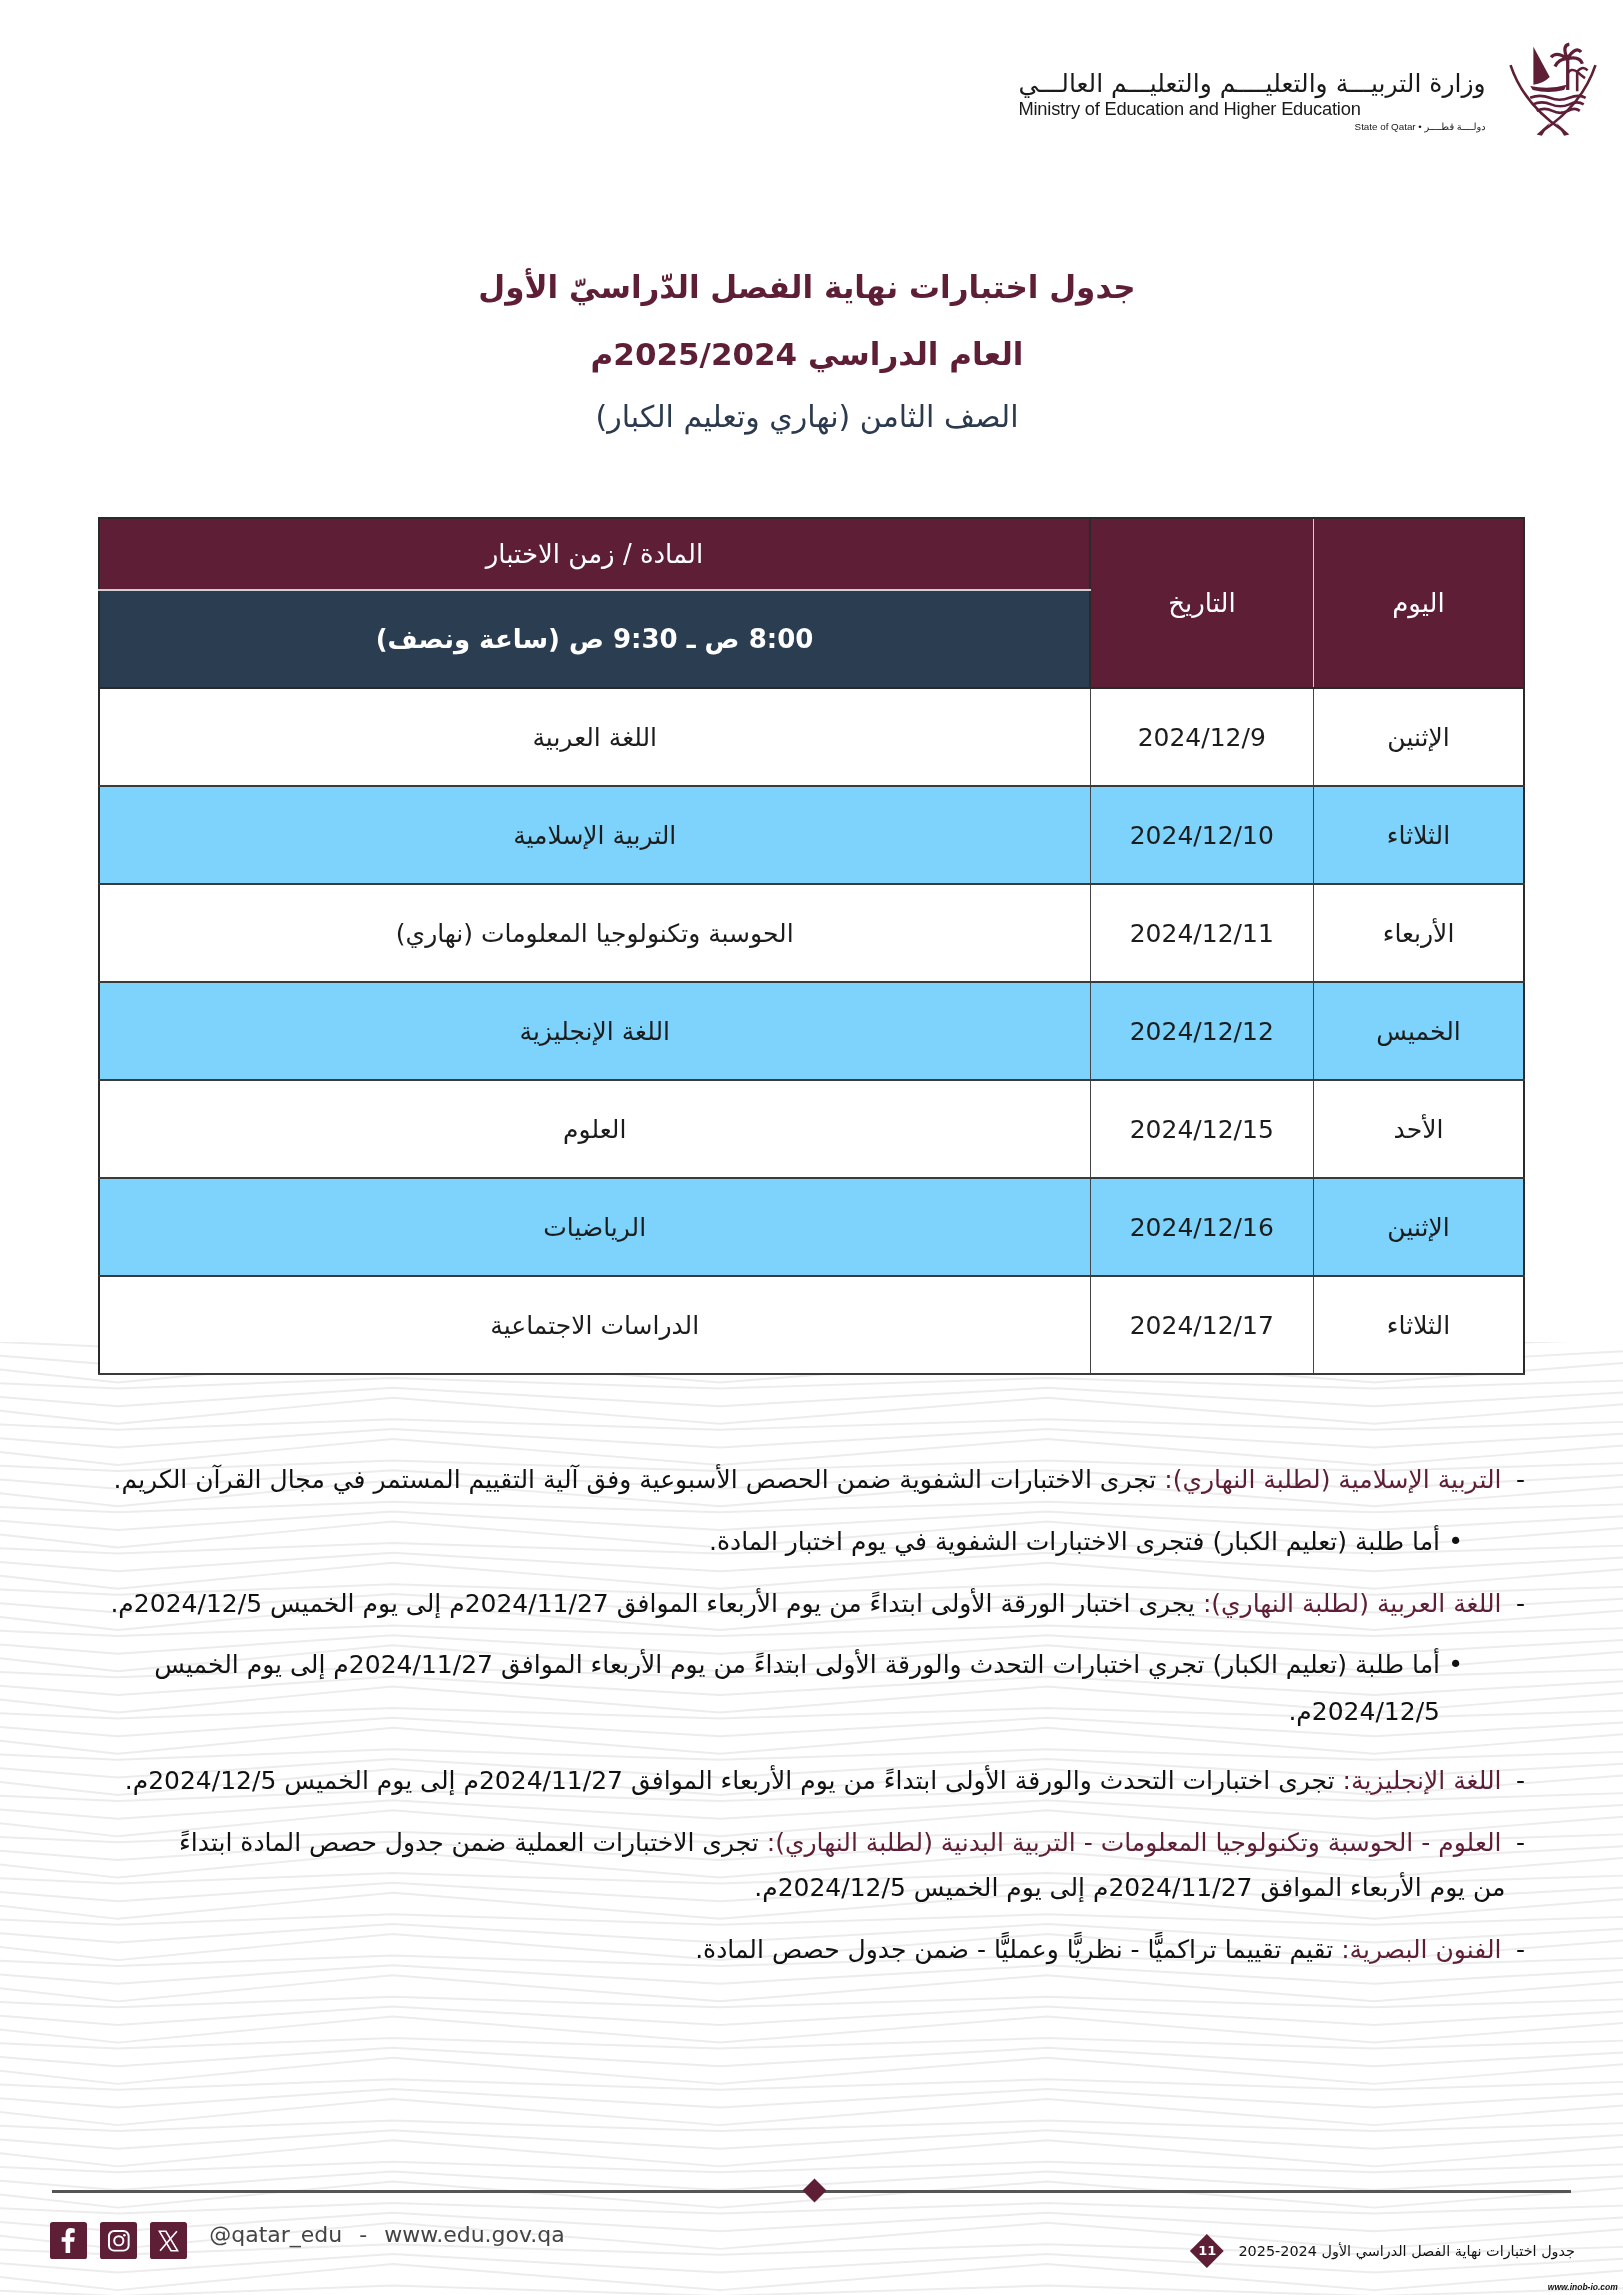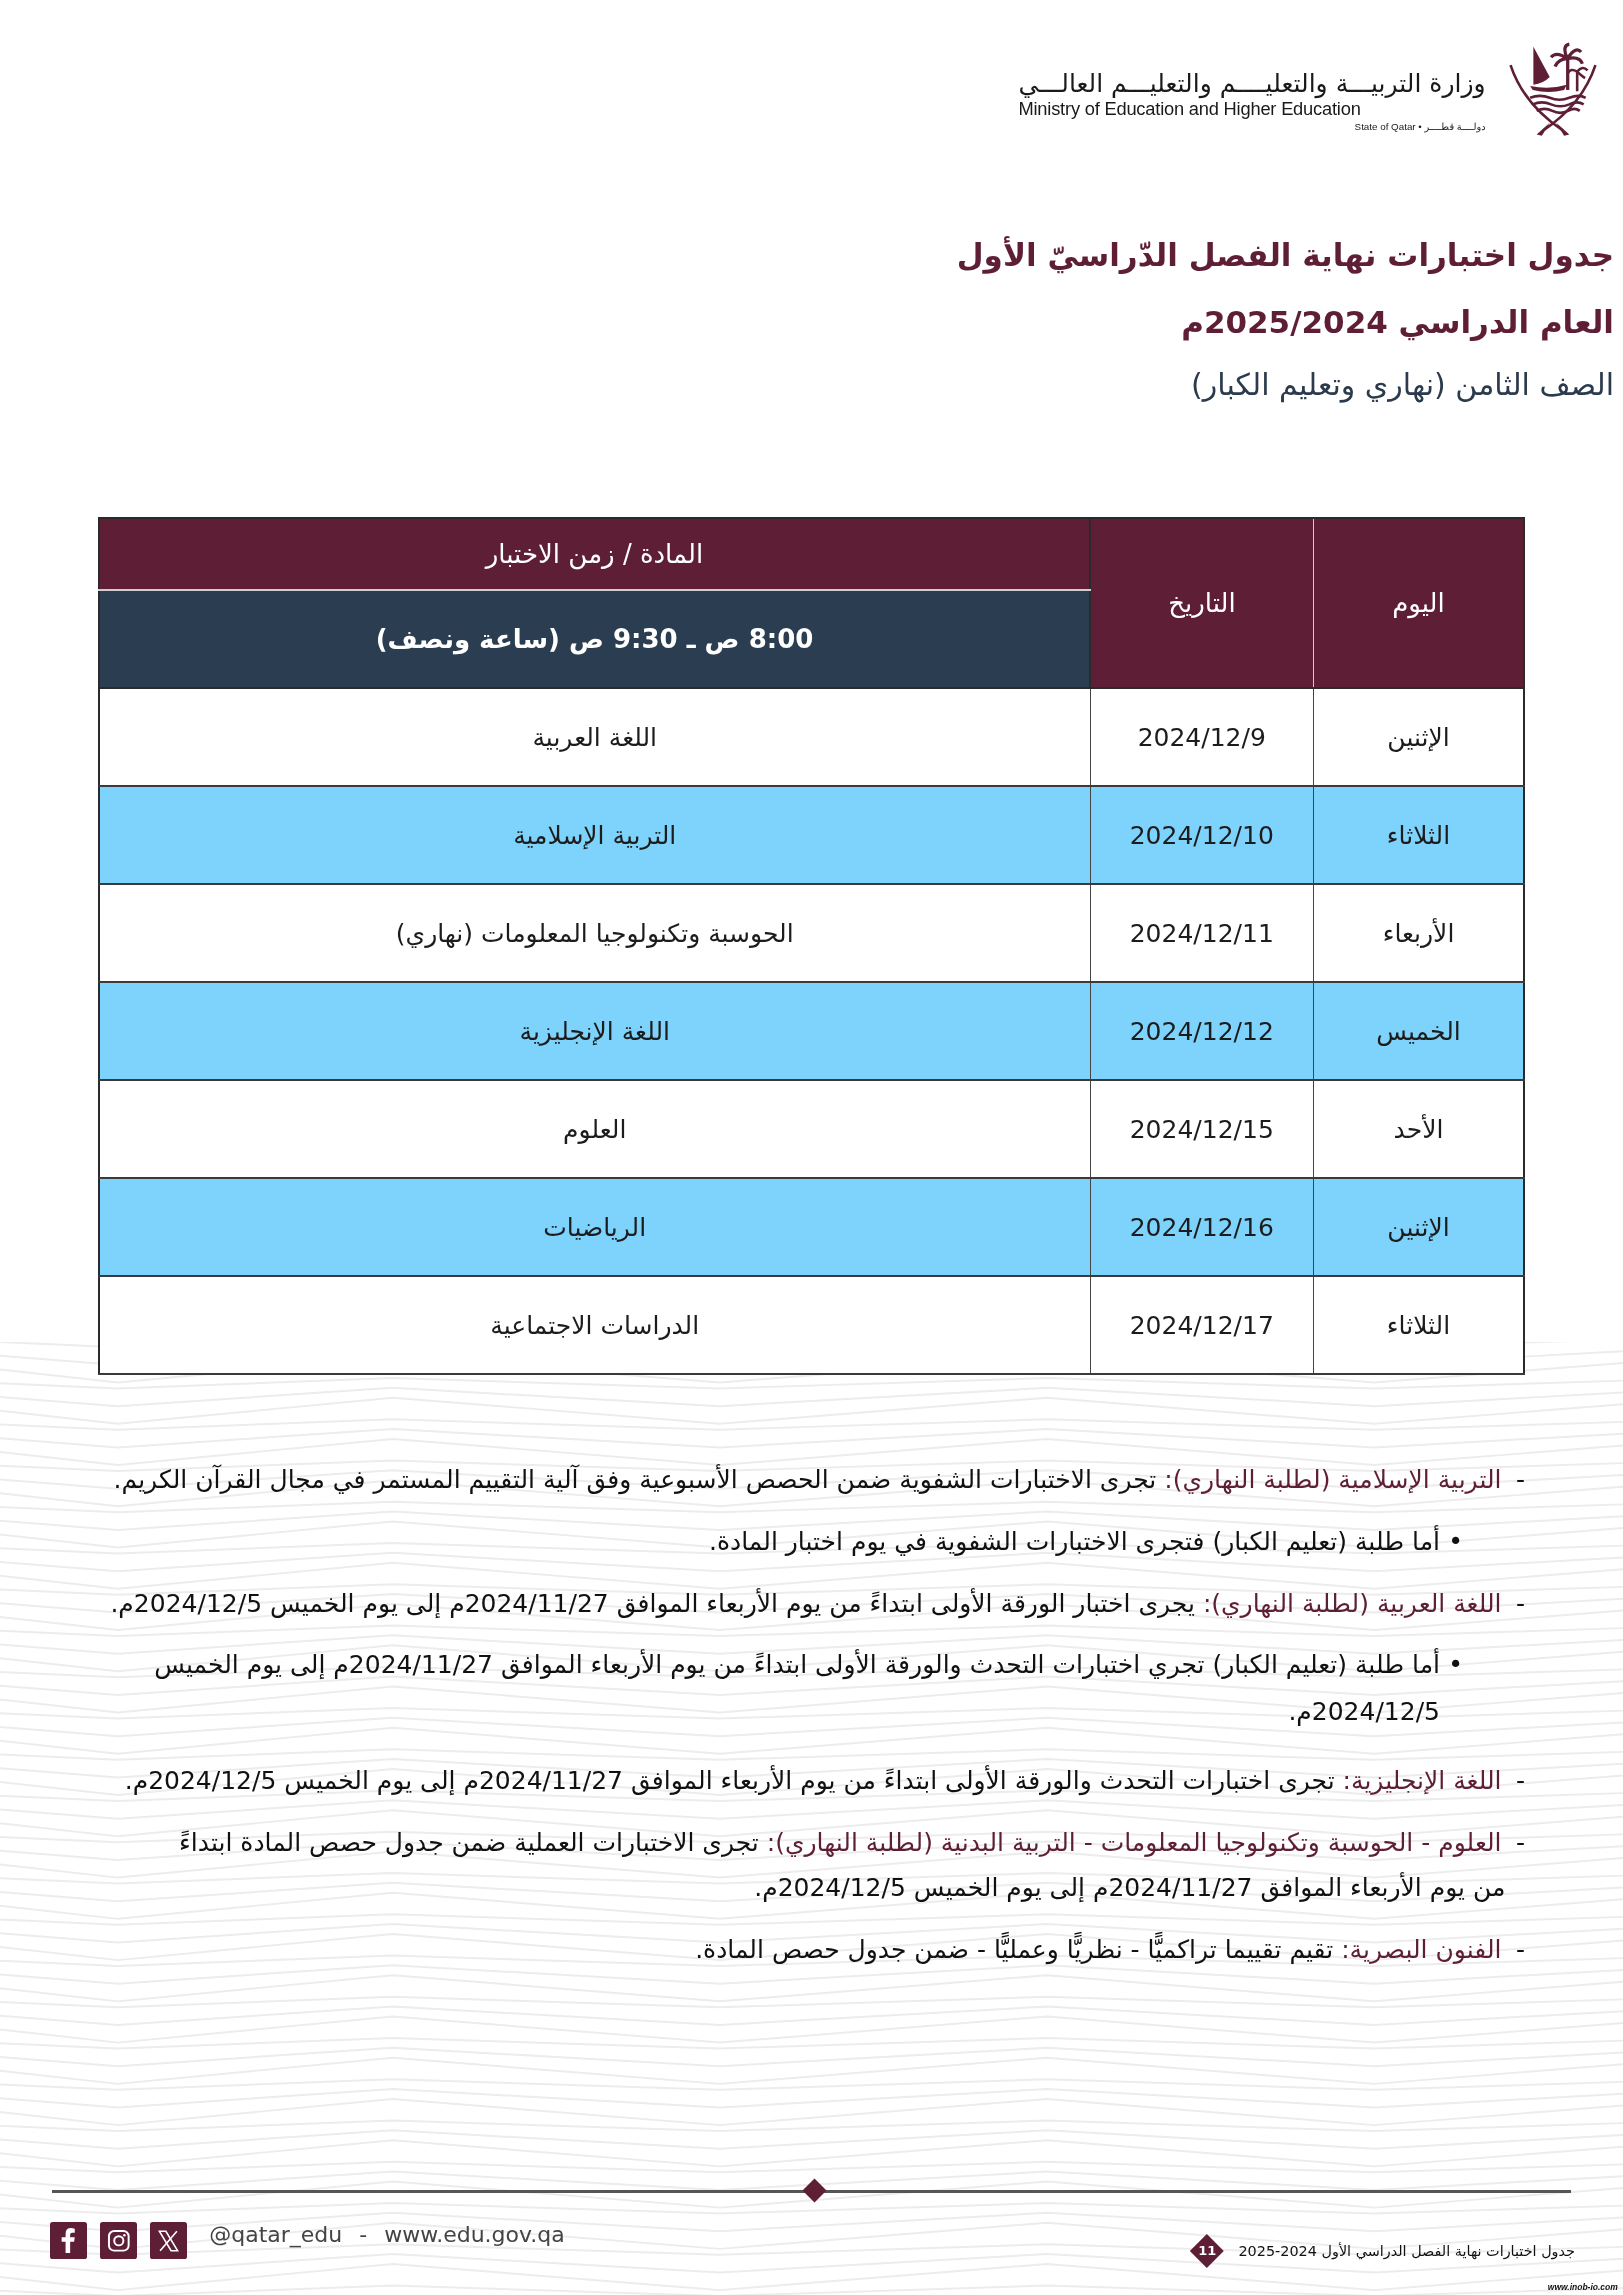--- a/index.html
+++ b/index.html
@@ -14,21 +14,21 @@
 
   
   .logo { right: 21px; top: 39px; display: flex; align-items: center; direction: rtl; }
   .emblem { width: 98px; height: 98px; margin-left: 9.2px; }
   .logo-text { direction: ltr; text-align: left; margin-right: 9.2px; margin-top: 28px; }
   .logo-ar { font-size: 25px; line-height: 29px; color: #1a1a1a; direction: rtl; text-align: left; font-family: "DejaVu Sans", sans-serif; }
   .logo-en { font-size: 18.3px; line-height: 22px; color: #1a1a1a; font-family: Liberation Sans, sans-serif; letter-spacing: -0.2px; }
   .logo-sub { font-size: 9.8px; line-height: 14.4px; color: #1a1a1a; text-align: right; padding-right: 0; font-family: "Liberation Sans", sans-serif; }
 
   
-  .titles { left: 0; width: 1614px; top: 236px; direction: rtl; }
+  .titles { left: 0; width: 1614px; top: 268px; text-align: center; direction: rtl; }
   .t1 { font-size: 31px; font-weight: bold; color: #5e1f36; line-height: 39px; }
   .t2 { font-size: 31px; font-weight: bold; color: #5e1f36; line-height: 39px; margin-top: 27.5px; }
   .t3 { font-size: 30px; color: #2b3a4d; line-height: 39px; margin-top: 23.6px; }
 
   
   .schedule { left: 98px; top: 517px; width: 1427px; border-collapse: collapse; direction: rtl; table-layout: fixed; }
   .schedule td, .schedule th { text-align: center; vertical-align: middle; }
   .hdr-day, .hdr-date, .hdr-subj { background: #5e1f36; color: #ffffff; font-weight: normal; font-size: 26px; border: 2px solid #2a2a2a; }
   .hdr-day { width: 207px; border-left: 1.3px solid #cfcfcf; }
   .hdr-date { width: 220px; border-left: 1.3px solid #cfcfcf; border-right: 1.3px solid #cfcfcf; }

